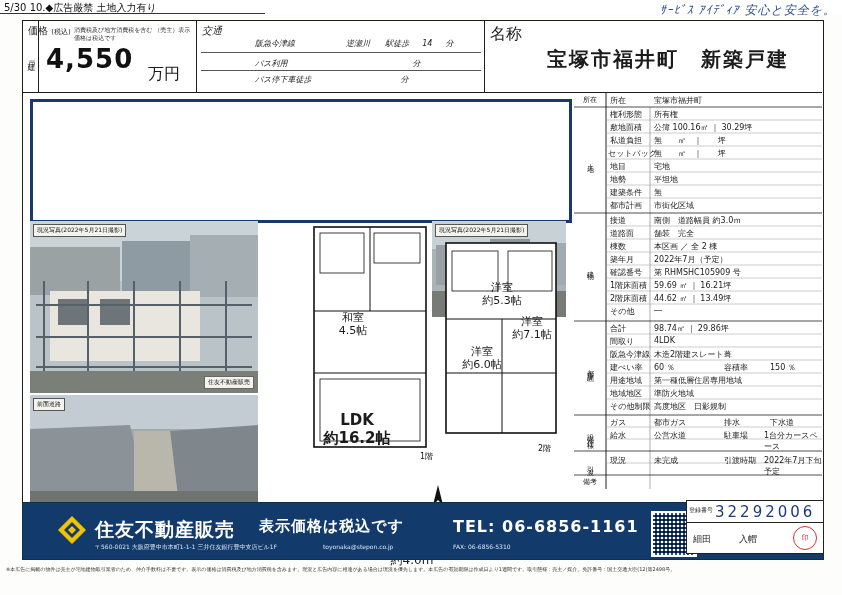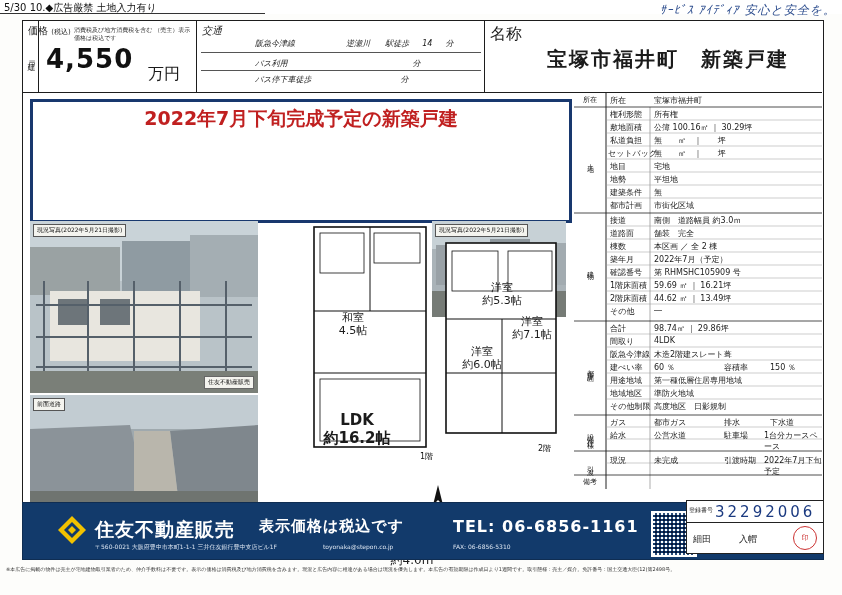--- a/index.html
+++ b/index.html
@@ -147,21 +147,20 @@
   </div>
 
   <div class="abs nameblk">
     <div class="hd">名称</div>
     <div class="val">宝塚市福井町　新築戸建</div>
   </div>
 
   <div class="abs mediaframe">
 
     <div class="bluebox">
-      <div class="bluetitle">2022年7月下旬完成予定の新築戸建</div>
     </div>
 
     <div class="photoA">
       <svg width="228" height="172" viewBox="0 0 228 172">
         <rect width="228" height="172" fill="#b9c3c8"></rect>
         <rect x="0" y="0" width="228" height="60" fill="#c9d3d8"></rect>
         <rect x="0" y="26" width="90" height="48" fill="#9aa2a3"></rect>
         <rect x="92" y="20" width="70" height="52" fill="#8f9ba2"></rect>
         <rect x="160" y="14" width="68" height="62" fill="#a4aeb3"></rect>
         <rect x="20" y="70" width="150" height="70" fill="#e8e6df"></rect>

